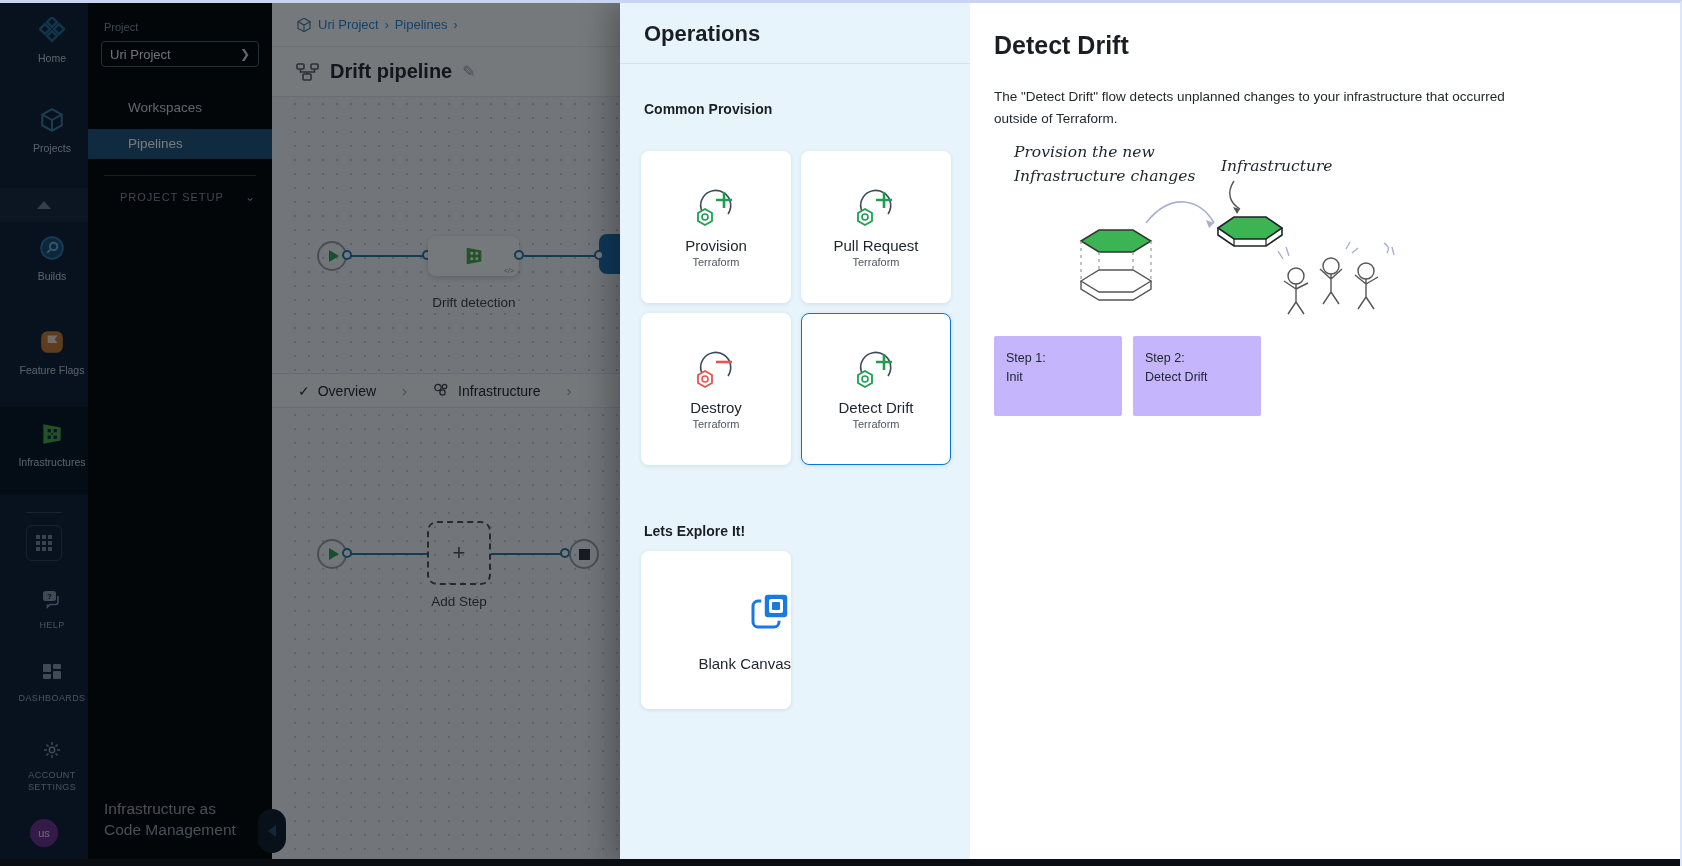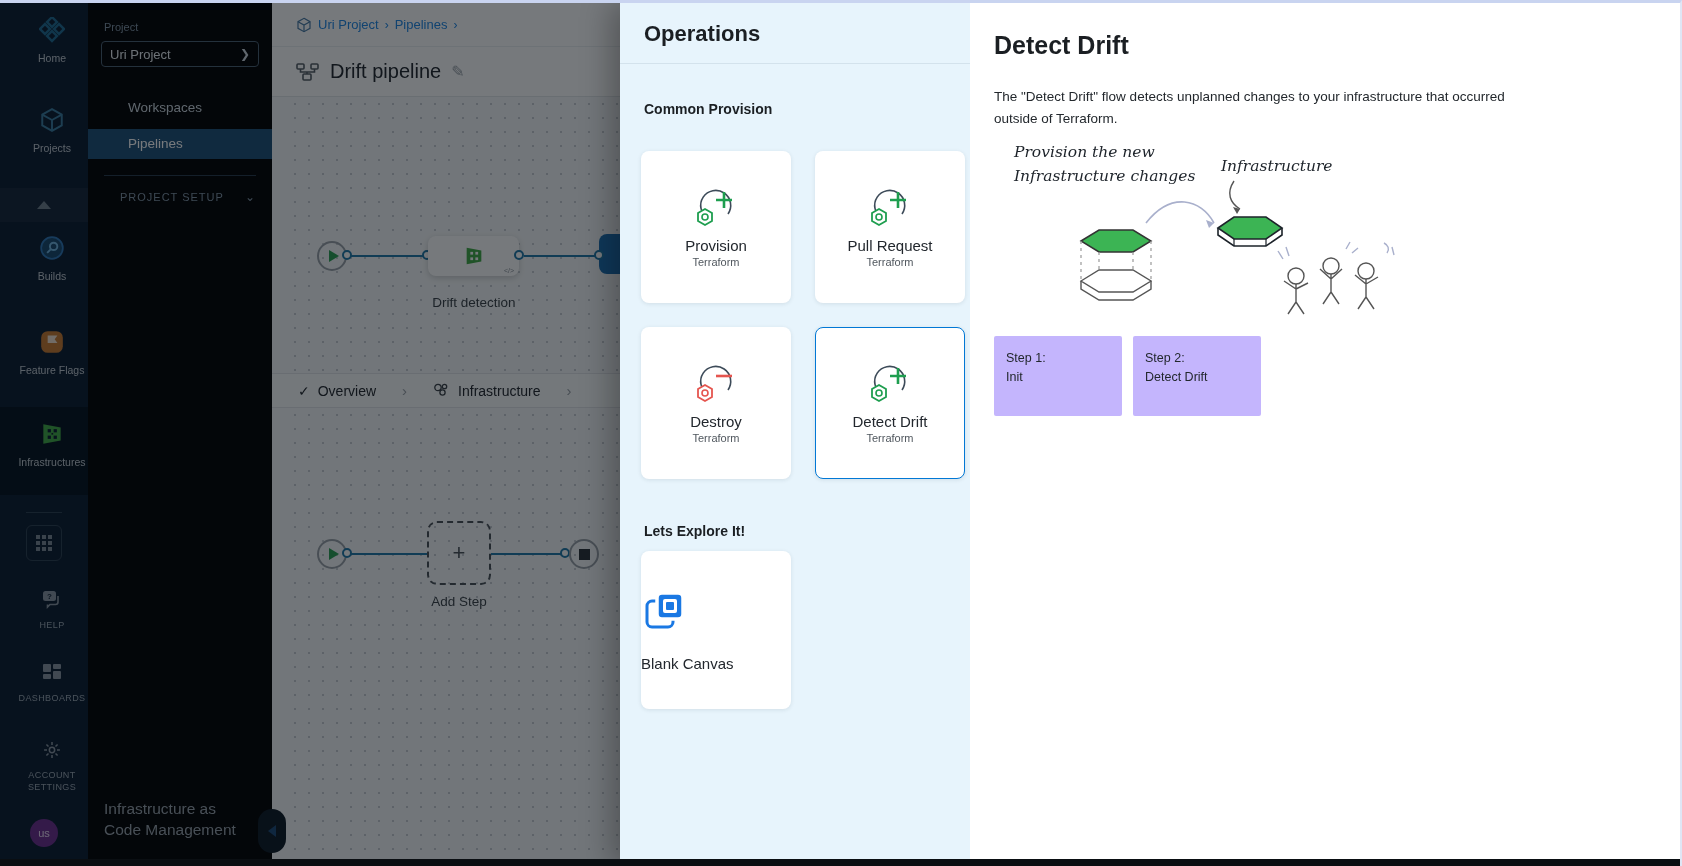--- a/index.html
+++ b/index.html
@@ -41,21 +41,21 @@
   .collapse-tab .tri { width:0; height:0; border-top:6px solid transparent; border-bottom:6px solid transparent; border-right:8px solid #1c4b78; }
 
   
   .main { position:absolute; left:272px; top:0; width:348px; height:100%; background:#f7f9fa; }
   .crumb-row { position:absolute; top:0; left:0; width:100%; height:44px; background:#fff; display:flex; align-items:center;
                padding-left:24px; gap:6px; border-bottom:1px solid #eceff1; }
   .crumb-link { color:#1f87e5; font-size:13px; cursor:pointer; }
   .crumb-sep { color:#1f87e5; font-size:12px; }
   .title-row { position:absolute; top:44px; left:0; width:100%; height:50px; background:#fff; display:flex; align-items:center;
                padding-left:24px; gap:10px; border-bottom:1px solid #e3e6e9; }
-  .page-title { font-size:20px; font-weight:normal; color:#22272d; }
+  .page-title { font-size:20px; font-weight:bold; color:#22272d; }
   .edit-pencil { color:#9aa1a8; font-size:16px; cursor:pointer; }
   .canvas { position:absolute; left:16px; width:100%;
             background-image:radial-gradient(circle, #c8cdd3 1px, transparent 1.3px); background-size:14px 14px; }
   .canvas1 { top:94px; height:276px; }
   .canvas2 { top:405px; height:455px; }
   .tabbar { position:absolute; top:370px; left:0; width:100%; height:35px; background:#fbfcfc;
             border-top:1px solid #e2e5e8; border-bottom:1px solid #e2e5e8; display:flex; align-items:center; padding-left:26px; gap:12px; }
   .tab { display:flex; align-items:center; gap:8px; font-size:14px; color:#22272d; cursor:pointer; }
   .tab-chev { color:#9aa1a8; font-size:15px; }
   .start-node { position:absolute; width:30px; height:30px; border:2px solid #9aa1a8; border-radius:50%;
@@ -75,30 +75,30 @@
   .end-square { width:11px; height:11px; background:#2b3138; }
 
   .dim-overlay { position:absolute; left:0; top:0; width:620px; height:100%; background:rgba(6,11,17,.55); z-index:15; pointer-events:none; }
 
   
   .drawer { position:absolute; left:620px; top:0; width:350px; height:100%; background:#e7f4fc; z-index:20;
             box-shadow:-10px 0 28px rgba(0,0,0,.28); padding:0 24px; }
   .drawer h1 { font-size:22px; font-weight:bold; color:#1b1f23; margin-top:18px; }
   .drawer-divider { margin:16px -24px 0; border-top:1px solid #d3e2ec; }
   .section-label { font-size:14px; font-weight:bold; color:#1b1f23; }
-  .ops-grid { position:absolute; left:21px; top:148px; width:310px; display:grid; grid-template-columns:150px 150px; gap:24px; }
+  .ops-grid { position:absolute; left:21px; top:148px; width:310px; display:grid; grid-template-columns:150px 150px; gap:10px; }
   .op-card { width:150px; height:152px; background:#fff; border-radius:8px; border:1.5px solid rgba(0,0,0,0);
              box-shadow:0 1px 4px rgba(16,36,52,.10); display:flex; flex-direction:column; align-items:center;
              justify-content:center; cursor:pointer; }
   .op-card.selected { border-color:#0278d5; }
   .op-title { font-size:15px; color:#22272d; margin-top:6px; }
   .op-sub { font-size:11px; color:#50575e; margin-top:2px; }
   .explore-label { position:absolute; left:24px; top:520px; }
   .blank-card { position:absolute; left:21px; top:548px; width:150px; height:158px; background:#fff; border-radius:8px;
-                box-shadow:0 1px 4px rgba(16,36,52,.10); display:flex; flex-direction:column; align-items:flex-start;
+                box-shadow:0 1px 4px rgba(16,36,52,.10); display:flex; flex-direction:column; align-items:flex-end;
                 justify-content:center; gap:16px; cursor:pointer; }
 
   
   .detail { position:absolute; left:970px; top:0; width:712px; height:100%; background:#fff; z-index:20; padding:24px; }
   .detail h1 { font-size:25px; font-weight:bold; color:#1b1f23; margin-top:4px; }
   .detail-desc { margin-top:26px; font-size:13.5px; color:#23282d; line-height:1.6; max-width:540px; }
   .illus { position:absolute; left:16px; top:128px; }
   .steps-row { position:absolute; left:24px; top:333px; display:flex; gap:11px; }
   .step-box { width:128px; height:80px; background:#c4b5fd; border-radius:2px; padding:13px 12px;
               font-size:12.5px; color:#22272d; line-height:1.5; }

